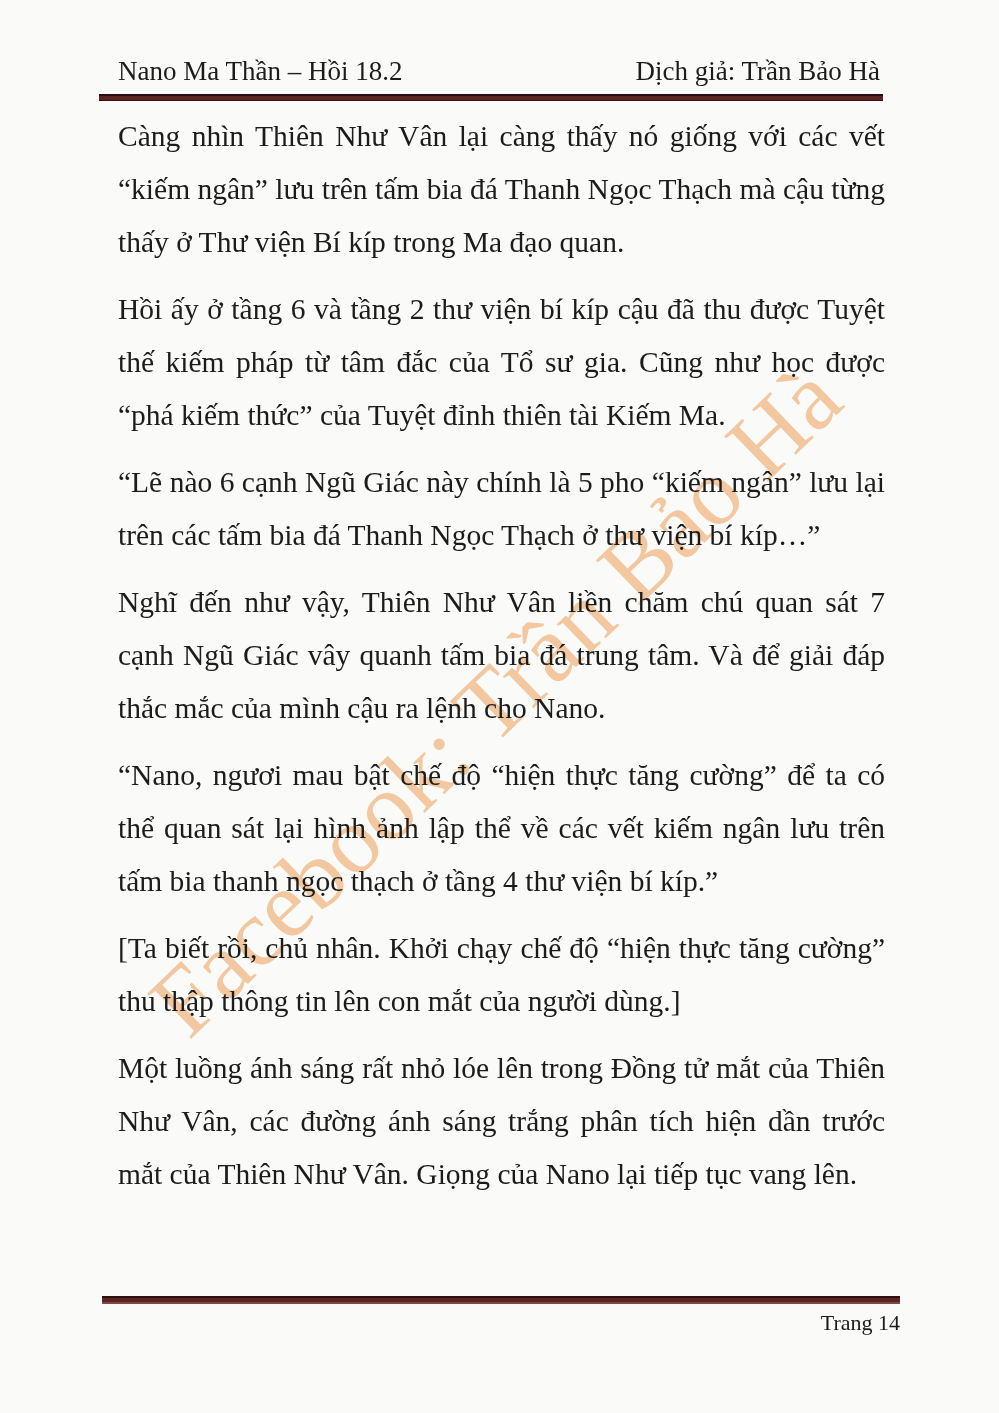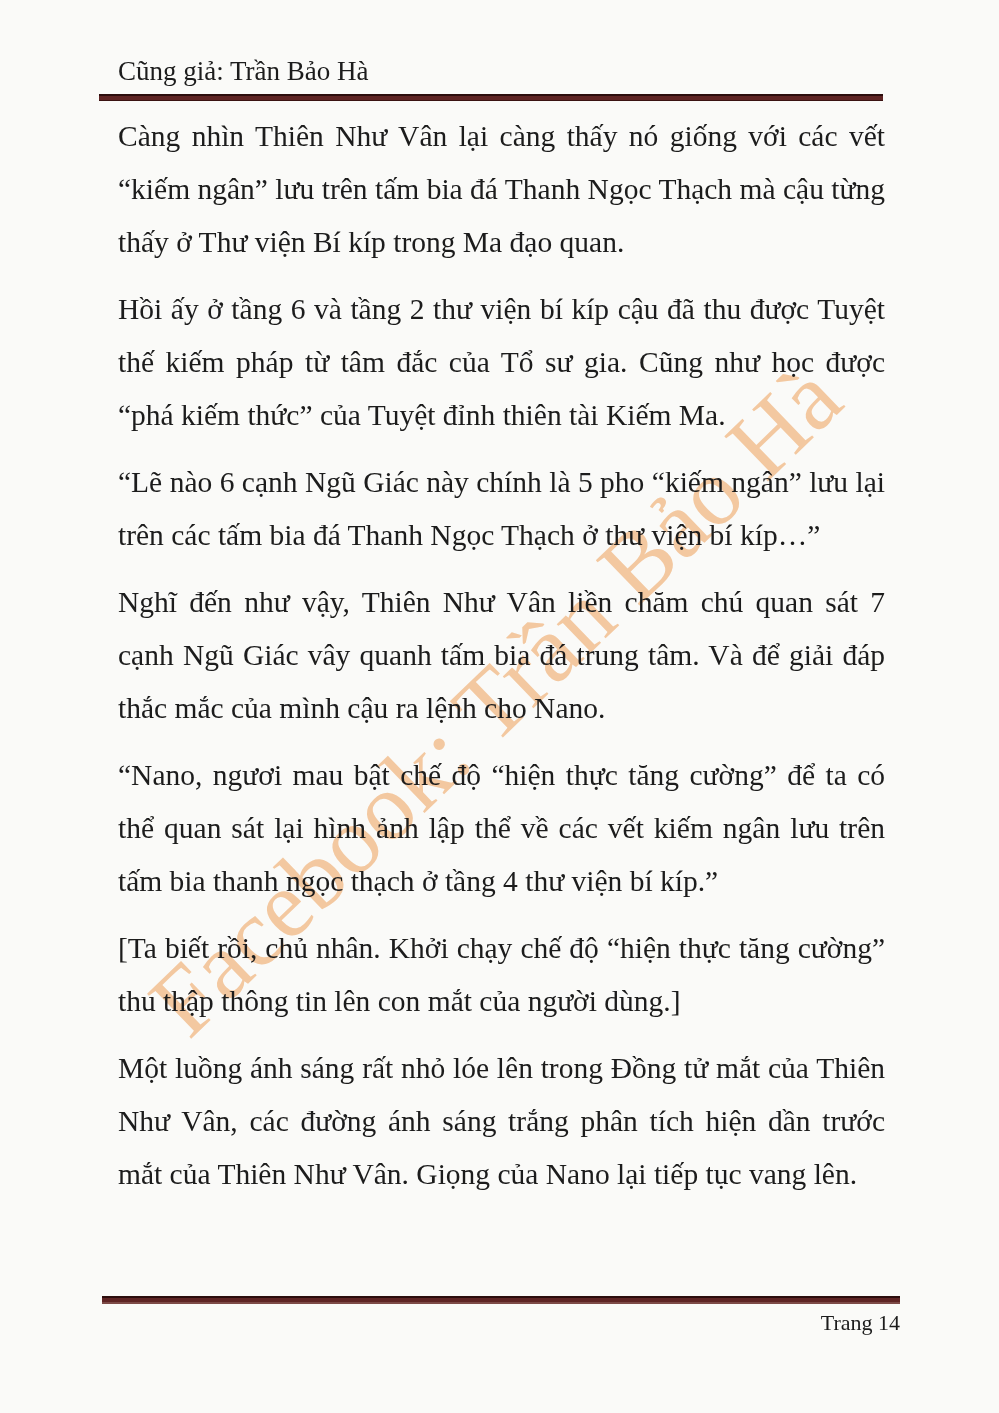--- a/index.html
+++ b/index.html
@@ -75,21 +75,22 @@
   }
 </style>
 </head>
 <body>
 
 <div class="page">
 
   <div class="watermark">Facebook: Trần Bảo Hà</div>
 
   <div class="header">
-    <span>Cũng giả: Trần Bảo Hà</span>
+    <span>Nano Ma Thần – Hồi 18.2</span>
+    <span>Dịch giả: Trần Bảo Hà</span>
   </div>
 
   <div class="rule rule-header"></div>
 
   <div class="content">
     <p>Càng nhìn Thiên Như Vân lại càng thấy nó giống với các vết “kiếm ngân” lưu trên tấm bia đá Thanh Ngọc Thạch mà cậu từng thấy ở Thư viện Bí kíp trong Ma đạo quan.</p>
     <p>Hồi ấy ở tầng 6 và tầng 2 thư viện bí kíp cậu đã thu được Tuyệt thế kiếm pháp từ tâm đắc của Tổ sư gia. Cũng như học được “phá kiếm thức” của Tuyệt đỉnh thiên tài Kiếm Ma.</p>
     <p>“Lẽ nào 6 cạnh Ngũ Giác này chính là 5 pho “kiếm ngân” lưu lại trên các tấm bia đá Thanh Ngọc Thạch ở thư viện bí kíp…”</p>
     <p>Nghĩ đến như vậy, Thiên Như Vân liền chăm chú quan sát 7 cạnh Ngũ Giác vây quanh tấm bia đá trung tâm. Và để giải đáp thắc mắc của mình cậu ra lệnh cho Nano.</p>
     <p>“Nano, ngươi mau bật chế độ “hiện thực tăng cường” để ta có thể quan sát lại hình ảnh lập thể về các vết kiếm ngân lưu trên tấm bia thanh ngọc thạch ở tầng 4 thư viện bí kíp.”</p>

